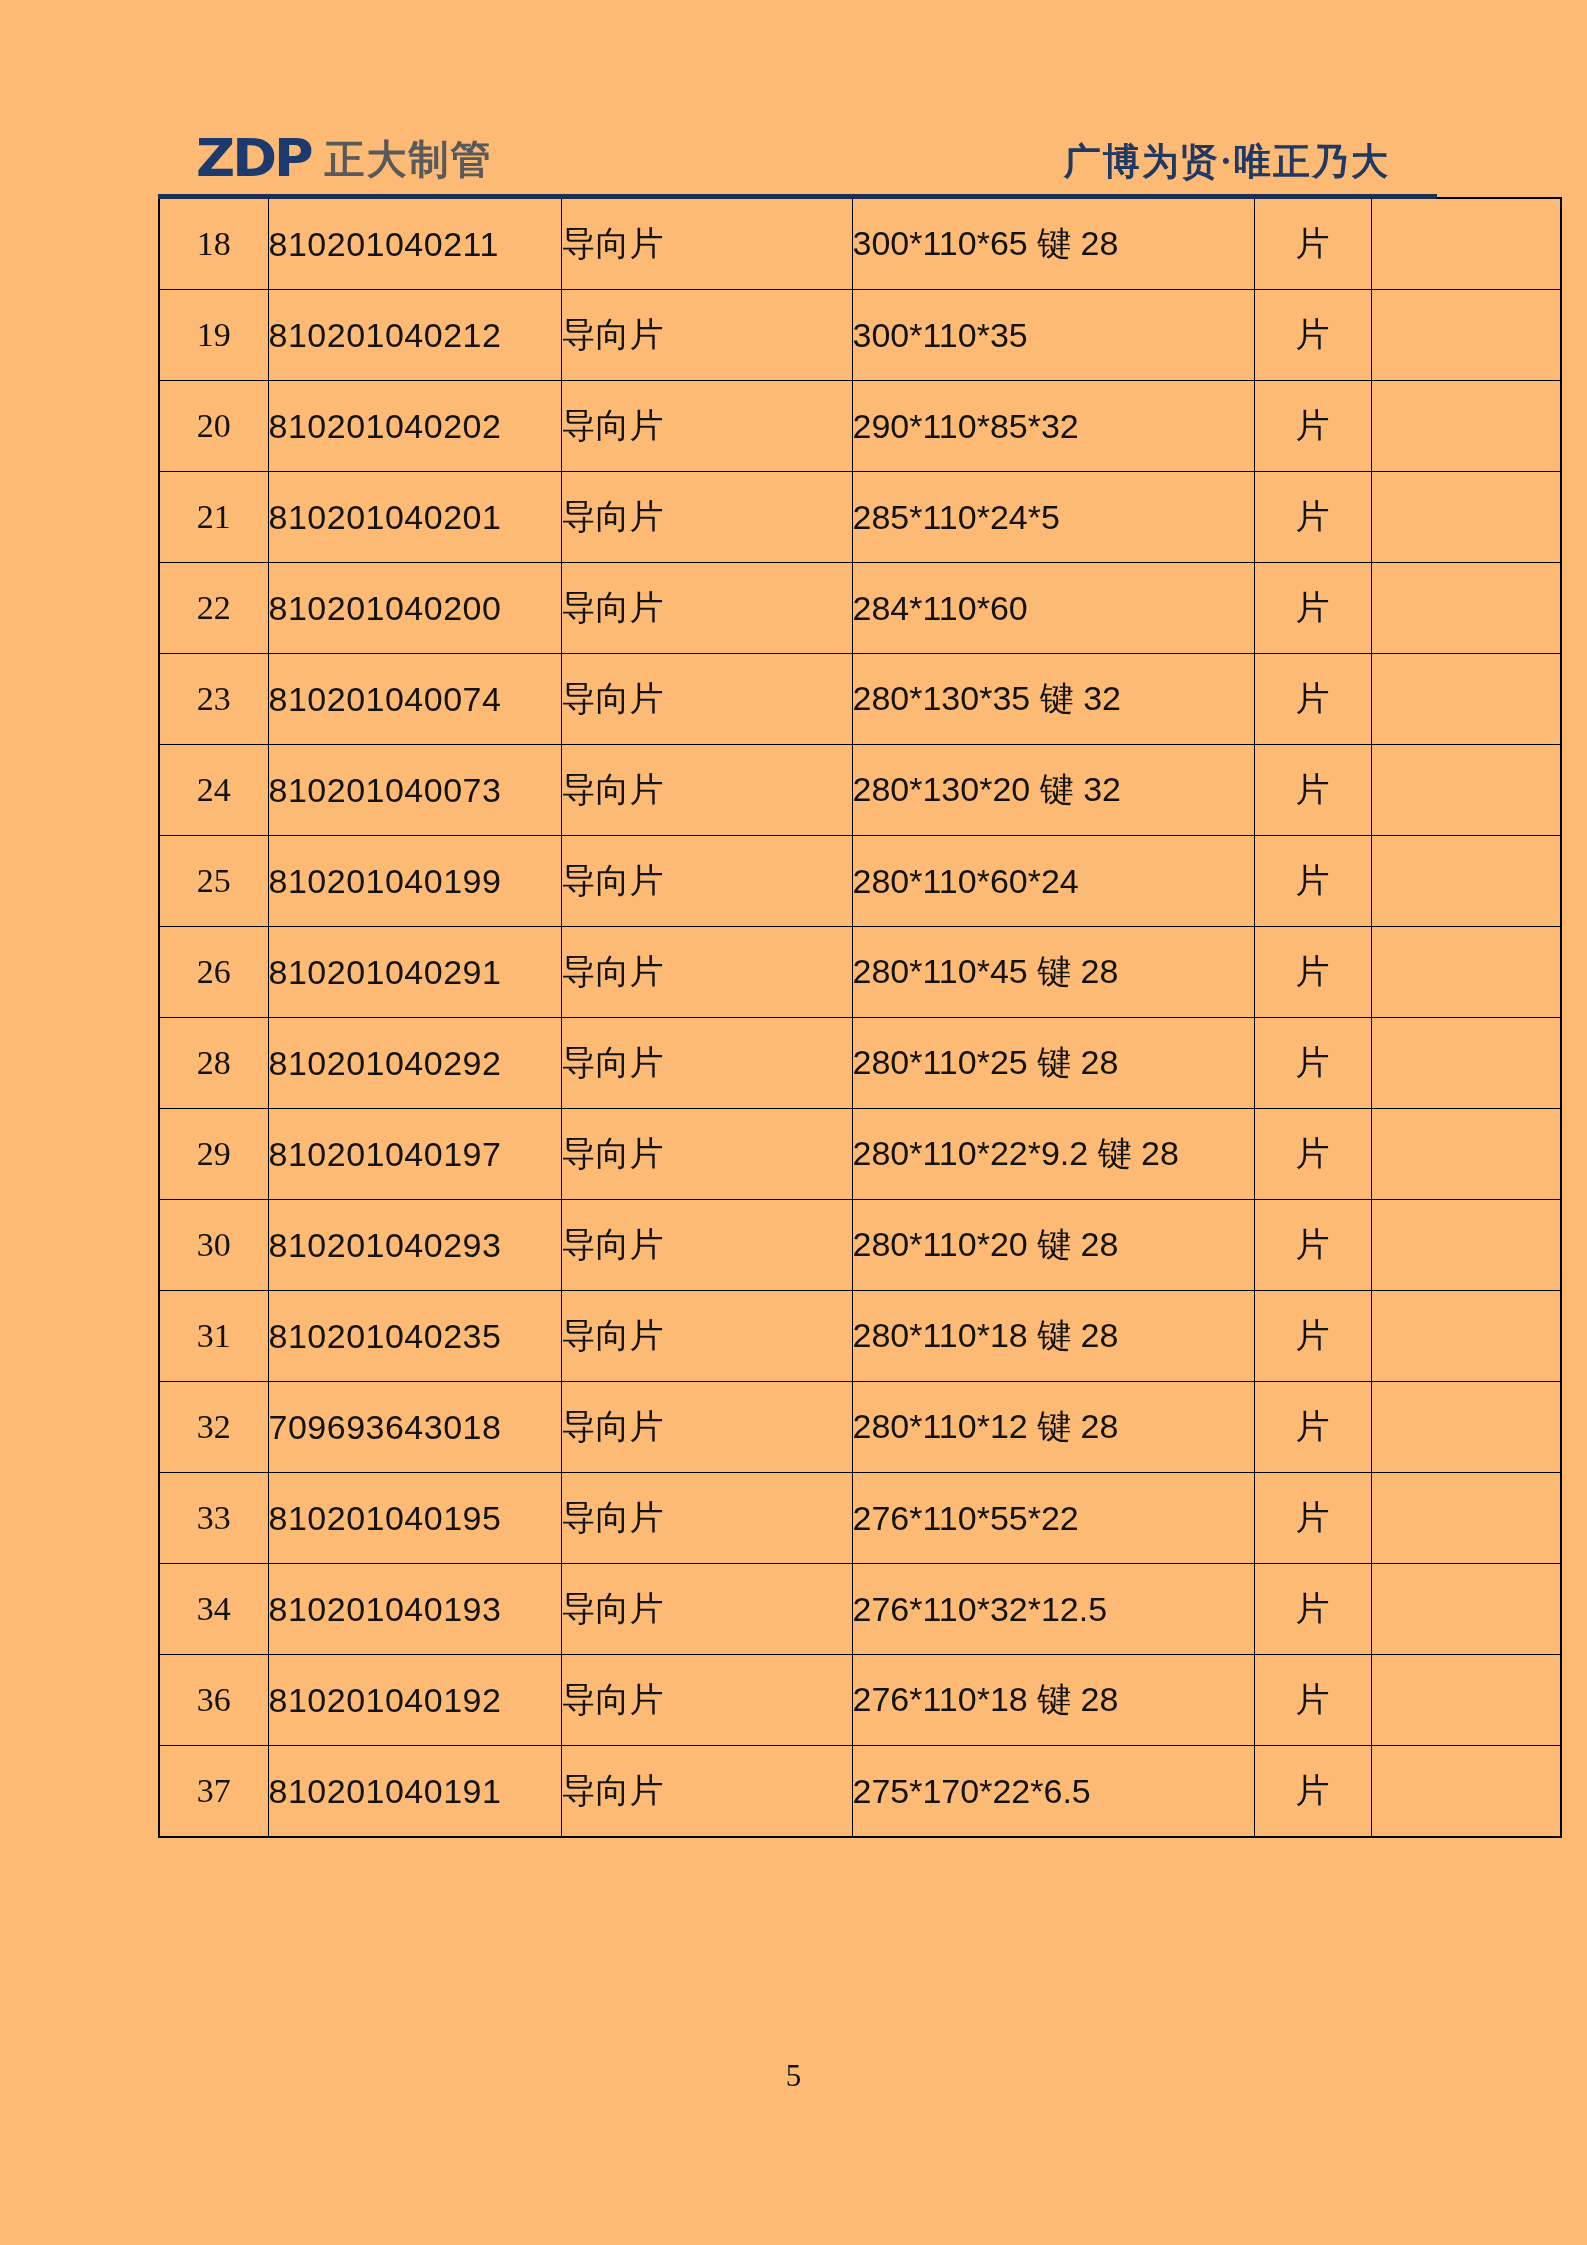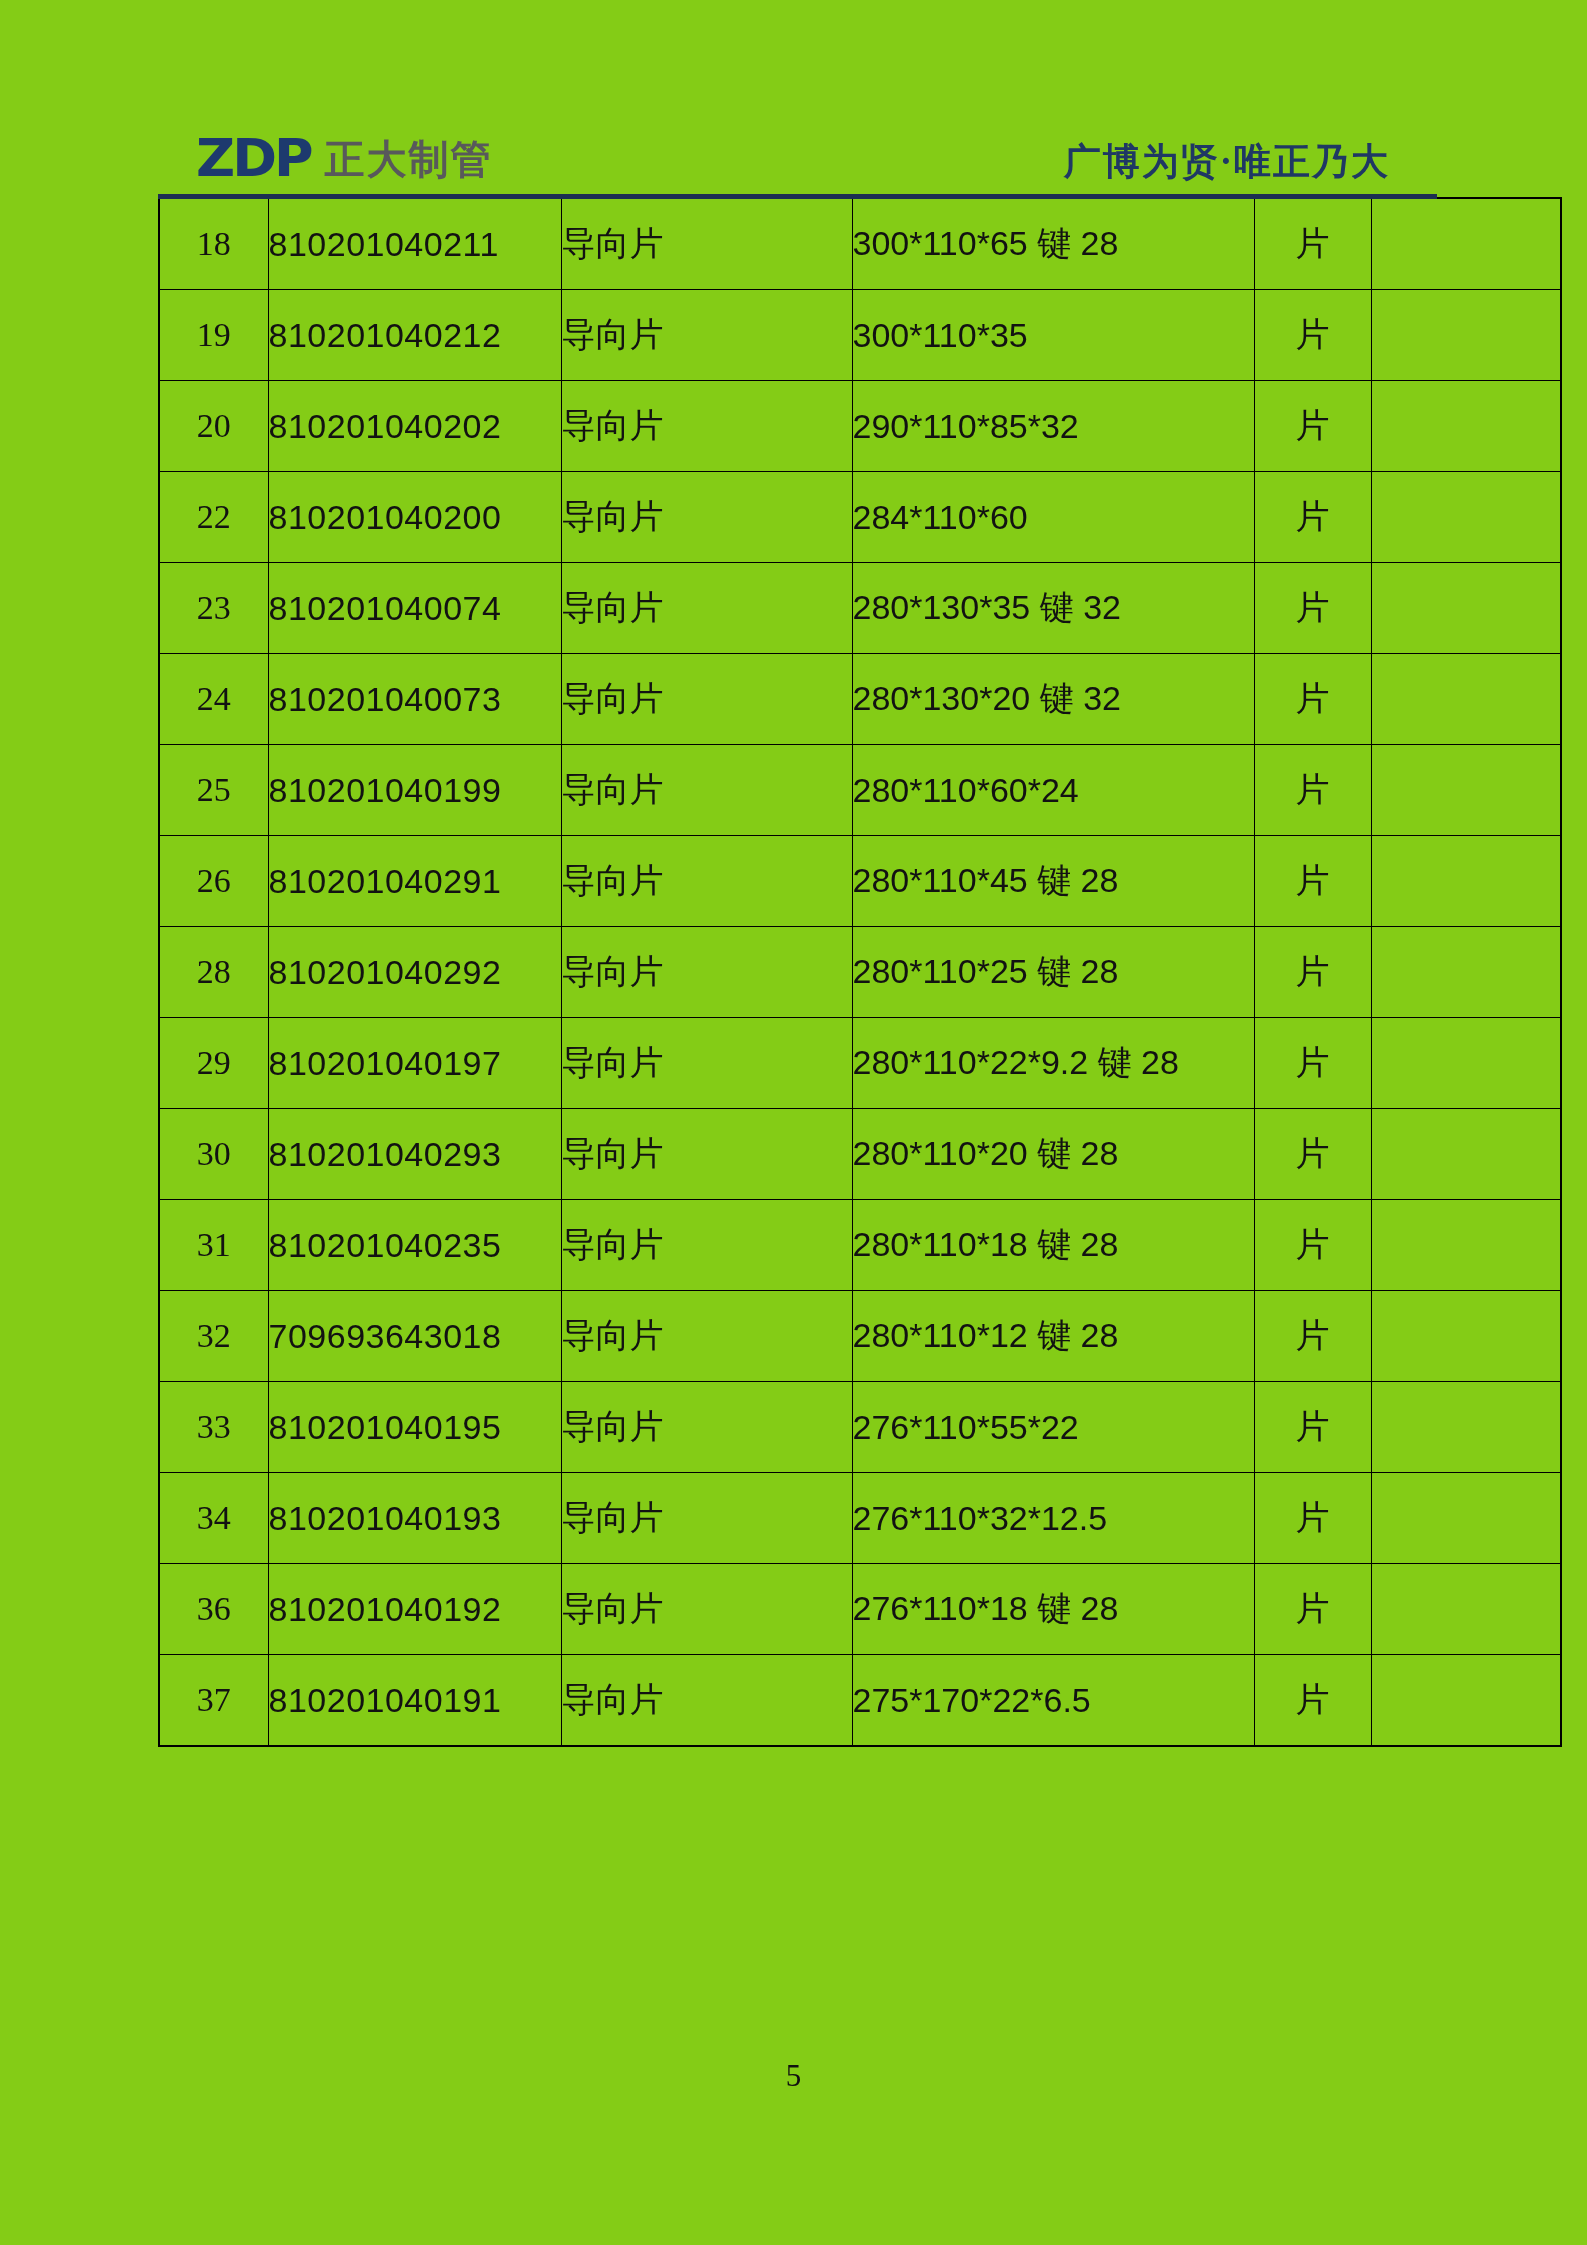--- a/index.html
+++ b/index.html
@@ -10,21 +10,21 @@
   body {
     width: 1587px;
     height: 2245px;
     position: relative;
     font-family: "Liberation Sans", sans-serif;
     color: #111111;
   }
   .page {
     position: absolute;
     inset: 0;
-    background: #84cc16;
+    background: #fdba74;
   }
 
   
   .logo {
     position: absolute;
     left: 196px;
     top: 132px;
     display: flex;
     align-items: center;
     gap: 14px;
@@ -158,20 +158,28 @@
   </tr>
         <tr>
     <td class="c-no">20</td>
     <td class="c-code">810201040202</td>
     <td class="c-name">导向片</td>
     <td class="c-spec">290*110*85*32</td>
     <td class="c-unit">片</td>
     <td class="c-remark"></td>
   </tr>
         <tr>
+    <td class="c-no">21</td>
+    <td class="c-code">810201040201</td>
+    <td class="c-name">导向片</td>
+    <td class="c-spec">285*110*24*5</td>
+    <td class="c-unit">片</td>
+    <td class="c-remark"></td>
+  </tr>
+        <tr>
     <td class="c-no">22</td>
     <td class="c-code">810201040200</td>
     <td class="c-name">导向片</td>
     <td class="c-spec">284*110*60</td>
     <td class="c-unit">片</td>
     <td class="c-remark"></td>
   </tr>
         <tr>
     <td class="c-no">23</td>
     <td class="c-code">810201040074</td>

